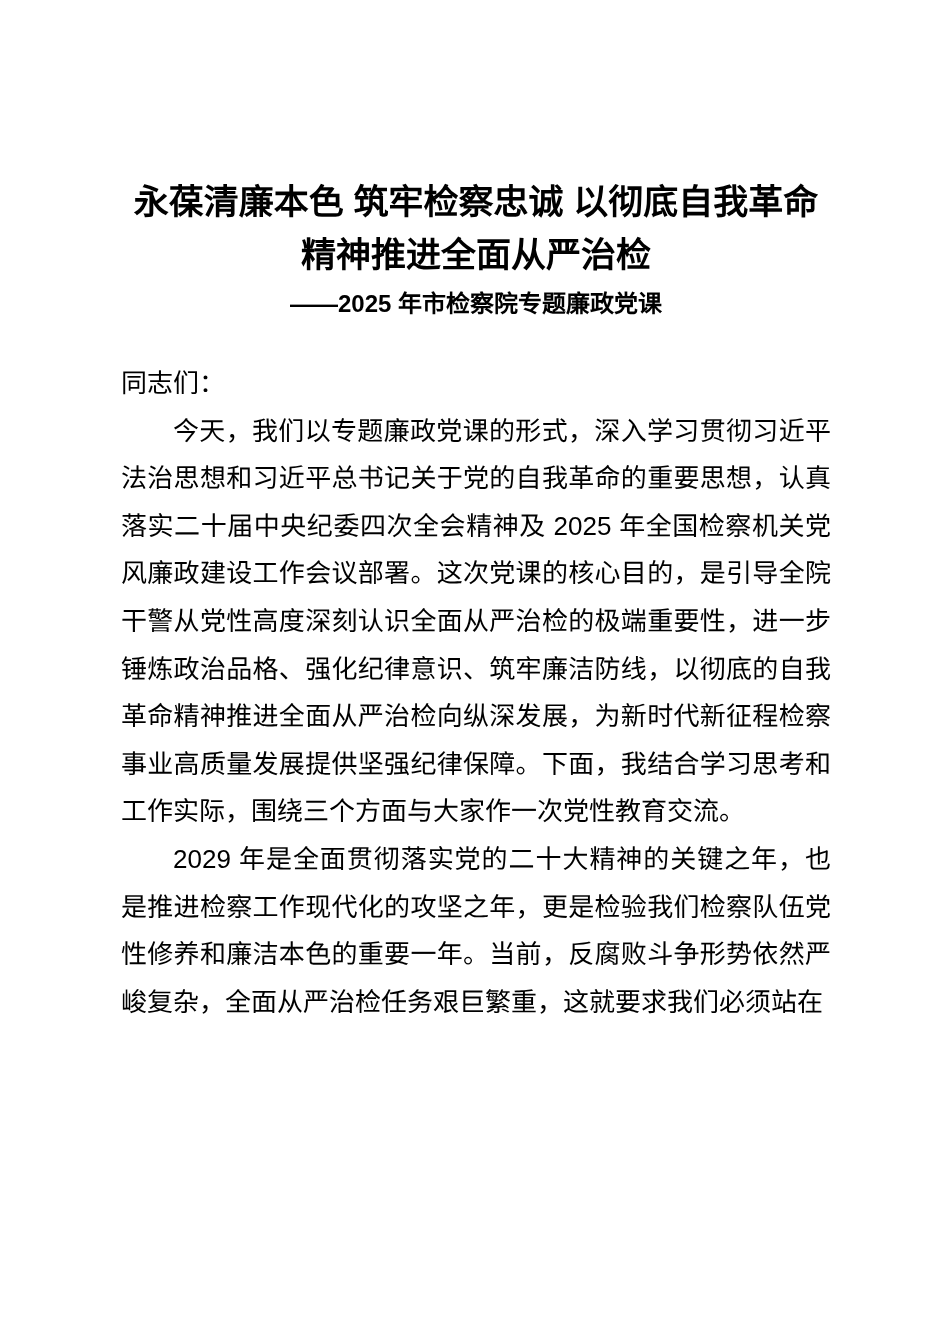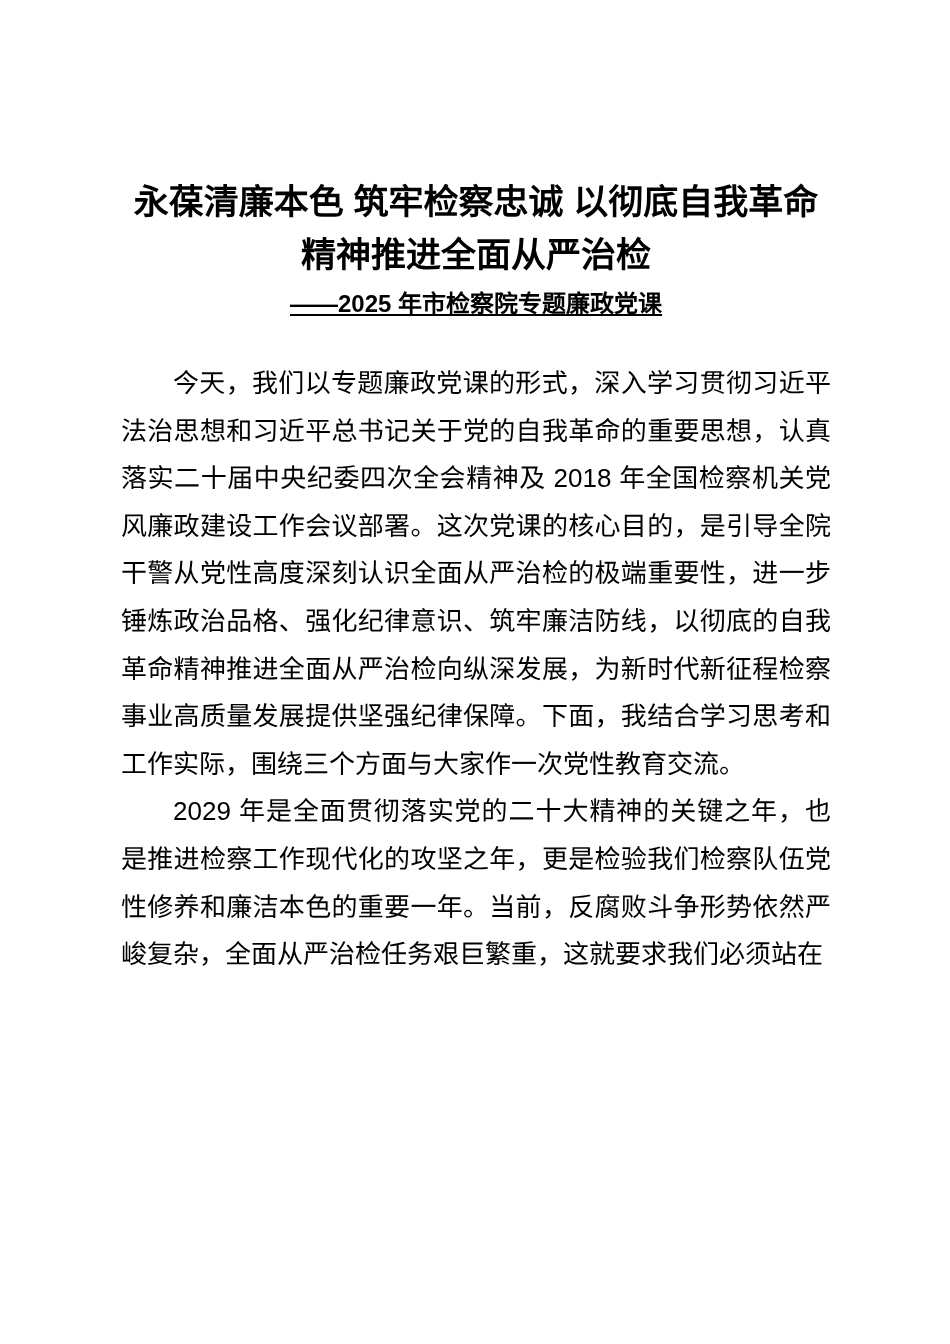--- a/index.html
+++ b/index.html
@@ -29,21 +29,20 @@
     letter-spacing: 0;
   }
 
   .doc-subtitle {
     margin-top: 3px;
     font-size: 24px;
     line-height: 40px;
     font-weight: 700;
     text-align: center;
     color: #000000;
-    text-decoration: underline;
   }
 
   .doc-body {
     margin-top: 36px;
     font-size: 26px;
     line-height: 47.6px;
     text-align: justify;
     text-justify: inter-character;
     color: #000000;
   }
@@ -60,19 +59,20 @@
 </style>
 </head>
 <body>
 
 <div class="page">
   <h1 class="doc-title">永葆清廉本色 筑牢检察忠诚 以彻底自我革命精神推进全面从严治检</h1>
 
   <h2 class="doc-subtitle">——2025 年市检察院专题廉政党课</h2>
 
   <div class="doc-body">
+    <p class="salutation">同志们：</p>
 
-    <p class="para">今天，我们以专题廉政党课的形式，深入学习贯彻习近平法治思想和习近平总书记关于党的自我革命的重要思想，认真落实二十届中央纪委四次全会精神及 2018 年全国检察机关党风廉政建设工作会议部署。这次党课的核心目的，是引导全院干警从党性高度深刻认识全面从严治检的极端重要性，进一步锤炼政治品格、强化纪律意识、筑牢廉洁防线，以彻底的自我革命精神推进全面从严治检向纵深发展，为新时代新征程检察事业高质量发展提供坚强纪律保障。下面，我结合学习思考和工作实际，围绕三个方面与大家作一次党性教育交流。</p>
+    <p class="para">今天，我们以专题廉政党课的形式，深入学习贯彻习近平法治思想和习近平总书记关于党的自我革命的重要思想，认真落实二十届中央纪委四次全会精神及 2025 年全国检察机关党风廉政建设工作会议部署。这次党课的核心目的，是引导全院干警从党性高度深刻认识全面从严治检的极端重要性，进一步锤炼政治品格、强化纪律意识、筑牢廉洁防线，以彻底的自我革命精神推进全面从严治检向纵深发展，为新时代新征程检察事业高质量发展提供坚强纪律保障。下面，我结合学习思考和工作实际，围绕三个方面与大家作一次党性教育交流。</p>
 
 
     <p class="para">2029 年是全面贯彻落实党的二十大精神的关键之年，也是推进检察工作现代化的攻坚之年，更是检验我们检察队伍党性修养和廉洁本色的重要一年。当前，反腐败斗争形势依然严峻复杂，全面从严治检任务艰巨繁重，这就要求我们必须站在</p>
   </div>
 </div>
 
 </body></html>

